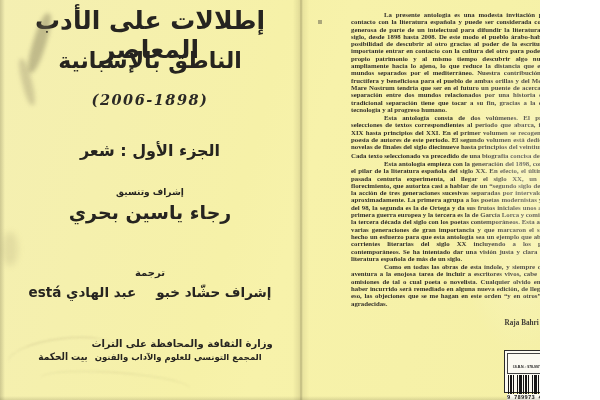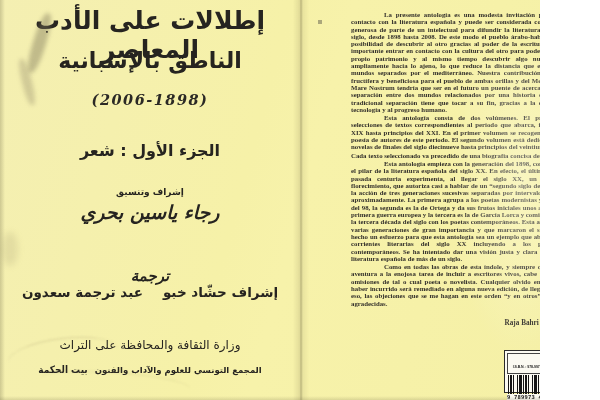--- a/index.html
+++ b/index.html
@@ -35,26 +35,26 @@
   
   .page-left{position:absolute;left:0;top:0;width:300px;height:400px;}
   .page-left .ar{direction:rtl;text-align:center;font-family:"DejaVu Sans",sans-serif;
     color:#262420;position:absolute;left:0;width:100%;}
   .title1{top:6px;font-size:25px;font-weight:bold;letter-spacing:-1px;}
   .title2{top:48px;font-size:22px;font-weight:bold;}
   .years{position:absolute;left:0;width:100%;top:91px;direction:ltr;text-align:center;
     font:italic bold 14.5px "DejaVu Serif",serif;letter-spacing:1.5px;color:#2b2925;}
   .volume{top:141px;font-size:16px;font-weight:bold;}
   .sup-label{top:187px;font-size:9px;font-weight:bold;}
-  .supervisor{top:201px;font-size:19px;font-weight:bold;font-style:italic;}
-  .trans-label{top:267px;font-size:15px;font-weight:bold;font-style:italic;}
+  .supervisor{top:201px;font-size:19px;font-weight:bold;}
+  .trans-label{top:267px;font-size:10px;font-weight:bold;}
   .translators{top:284px;font-size:13.5px;font-weight:bold;display:flex;
     flex-direction:row;justify-content:center;gap:20px;direction:rtl;}
-  .ministry{top:338px;font-size:12px;font-weight:normal;}
-  .academy{top:365px;font-size:8.5px;font-weight:bold;}
+  .ministry{top:338px;font-size:10px;font-weight:bold;margin-left:32px;}
+  .academy{top:352px;font-size:8.5px;font-weight:bold;}
   .academy .emblem{font-size:9px;font-weight:bold;letter-spacing:-.5px;
     display:inline-block;transform:scaleY(1.15);margin-right:4px;}
   
   .page-right{position:absolute;left:300px;top:0;width:300px;height:400px;}
   .back-text{position:absolute;left:51px;top:11px;width:234px;
     font-family:"Liberation Serif",serif;font-weight:bold;font-size:6.8px;
     line-height:7.3px;text-align:justify;color:#33302b;}
   .back-text p{margin:0 0 1px 0;}
   .back-text p.indent{text-indent:33px;}
   .signature{margin-top:13px;text-align:right;padding-right:22px;
@@ -88,21 +88,21 @@
   <div class="page-left">
     <div class="ar title1">إطلالات على الأدب المعاصر</div>
     <div class="ar title2">الناطق بالإسبانية</div>
     <div class="years">(2006-1898)</div>
     <div class="ar sup-label">إشراف وتنسيق</div>
     <div class="ar volume">الجزء الأول : شعر</div>
     <div class="ar supervisor">رجاء ياسين بحري</div>
     <div class="ar trans-label">ترجمة</div>
     <div class="ar translators">
       <span>إشراف حشّاد خبو</span>
-      <span>عبد ترجمة سعدون</span>
+      <span>عبد الهادي está</span>
     </div>
     <div class="ar ministry">وزارة الثقافة والمحافظة على التراث</div>
     <div class="ar academy">
       <span>المجمع التونسي للعلوم والآداب والفنون</span>
       <span class="emblem">بيت الحكمة</span>
     </div>
   </div>
 
   <div class="page-right">
     <div class="back-text">

